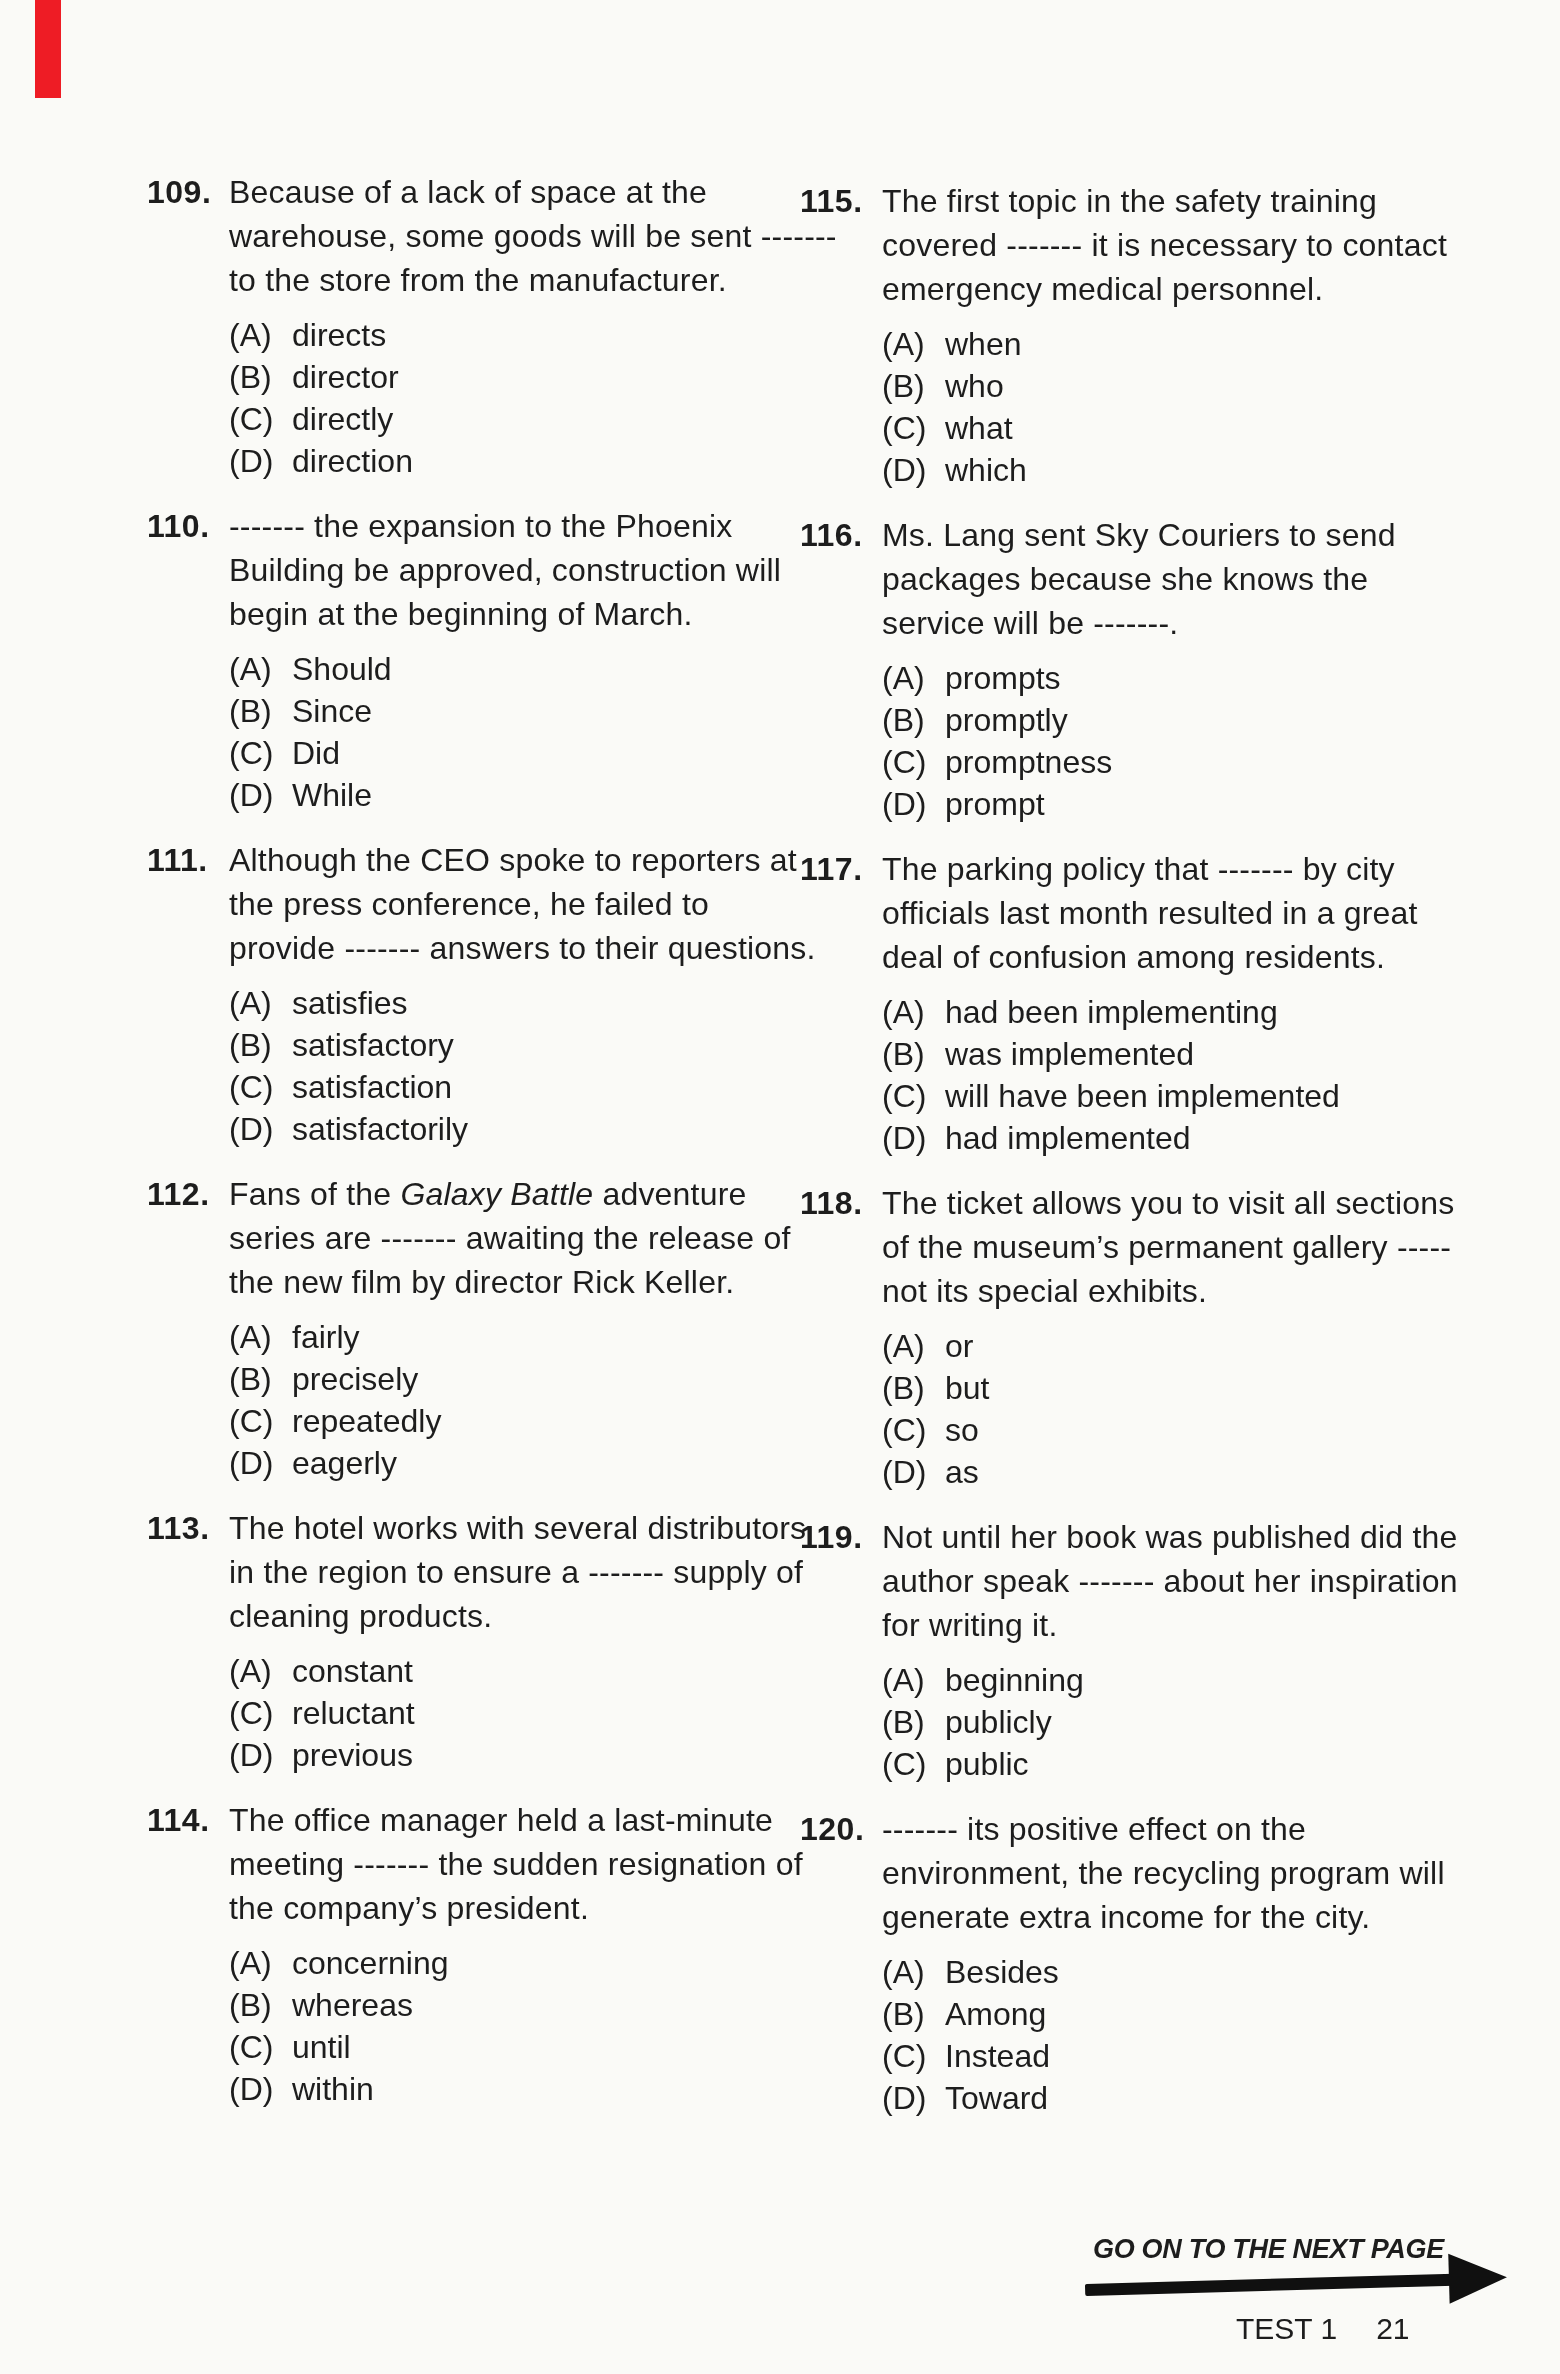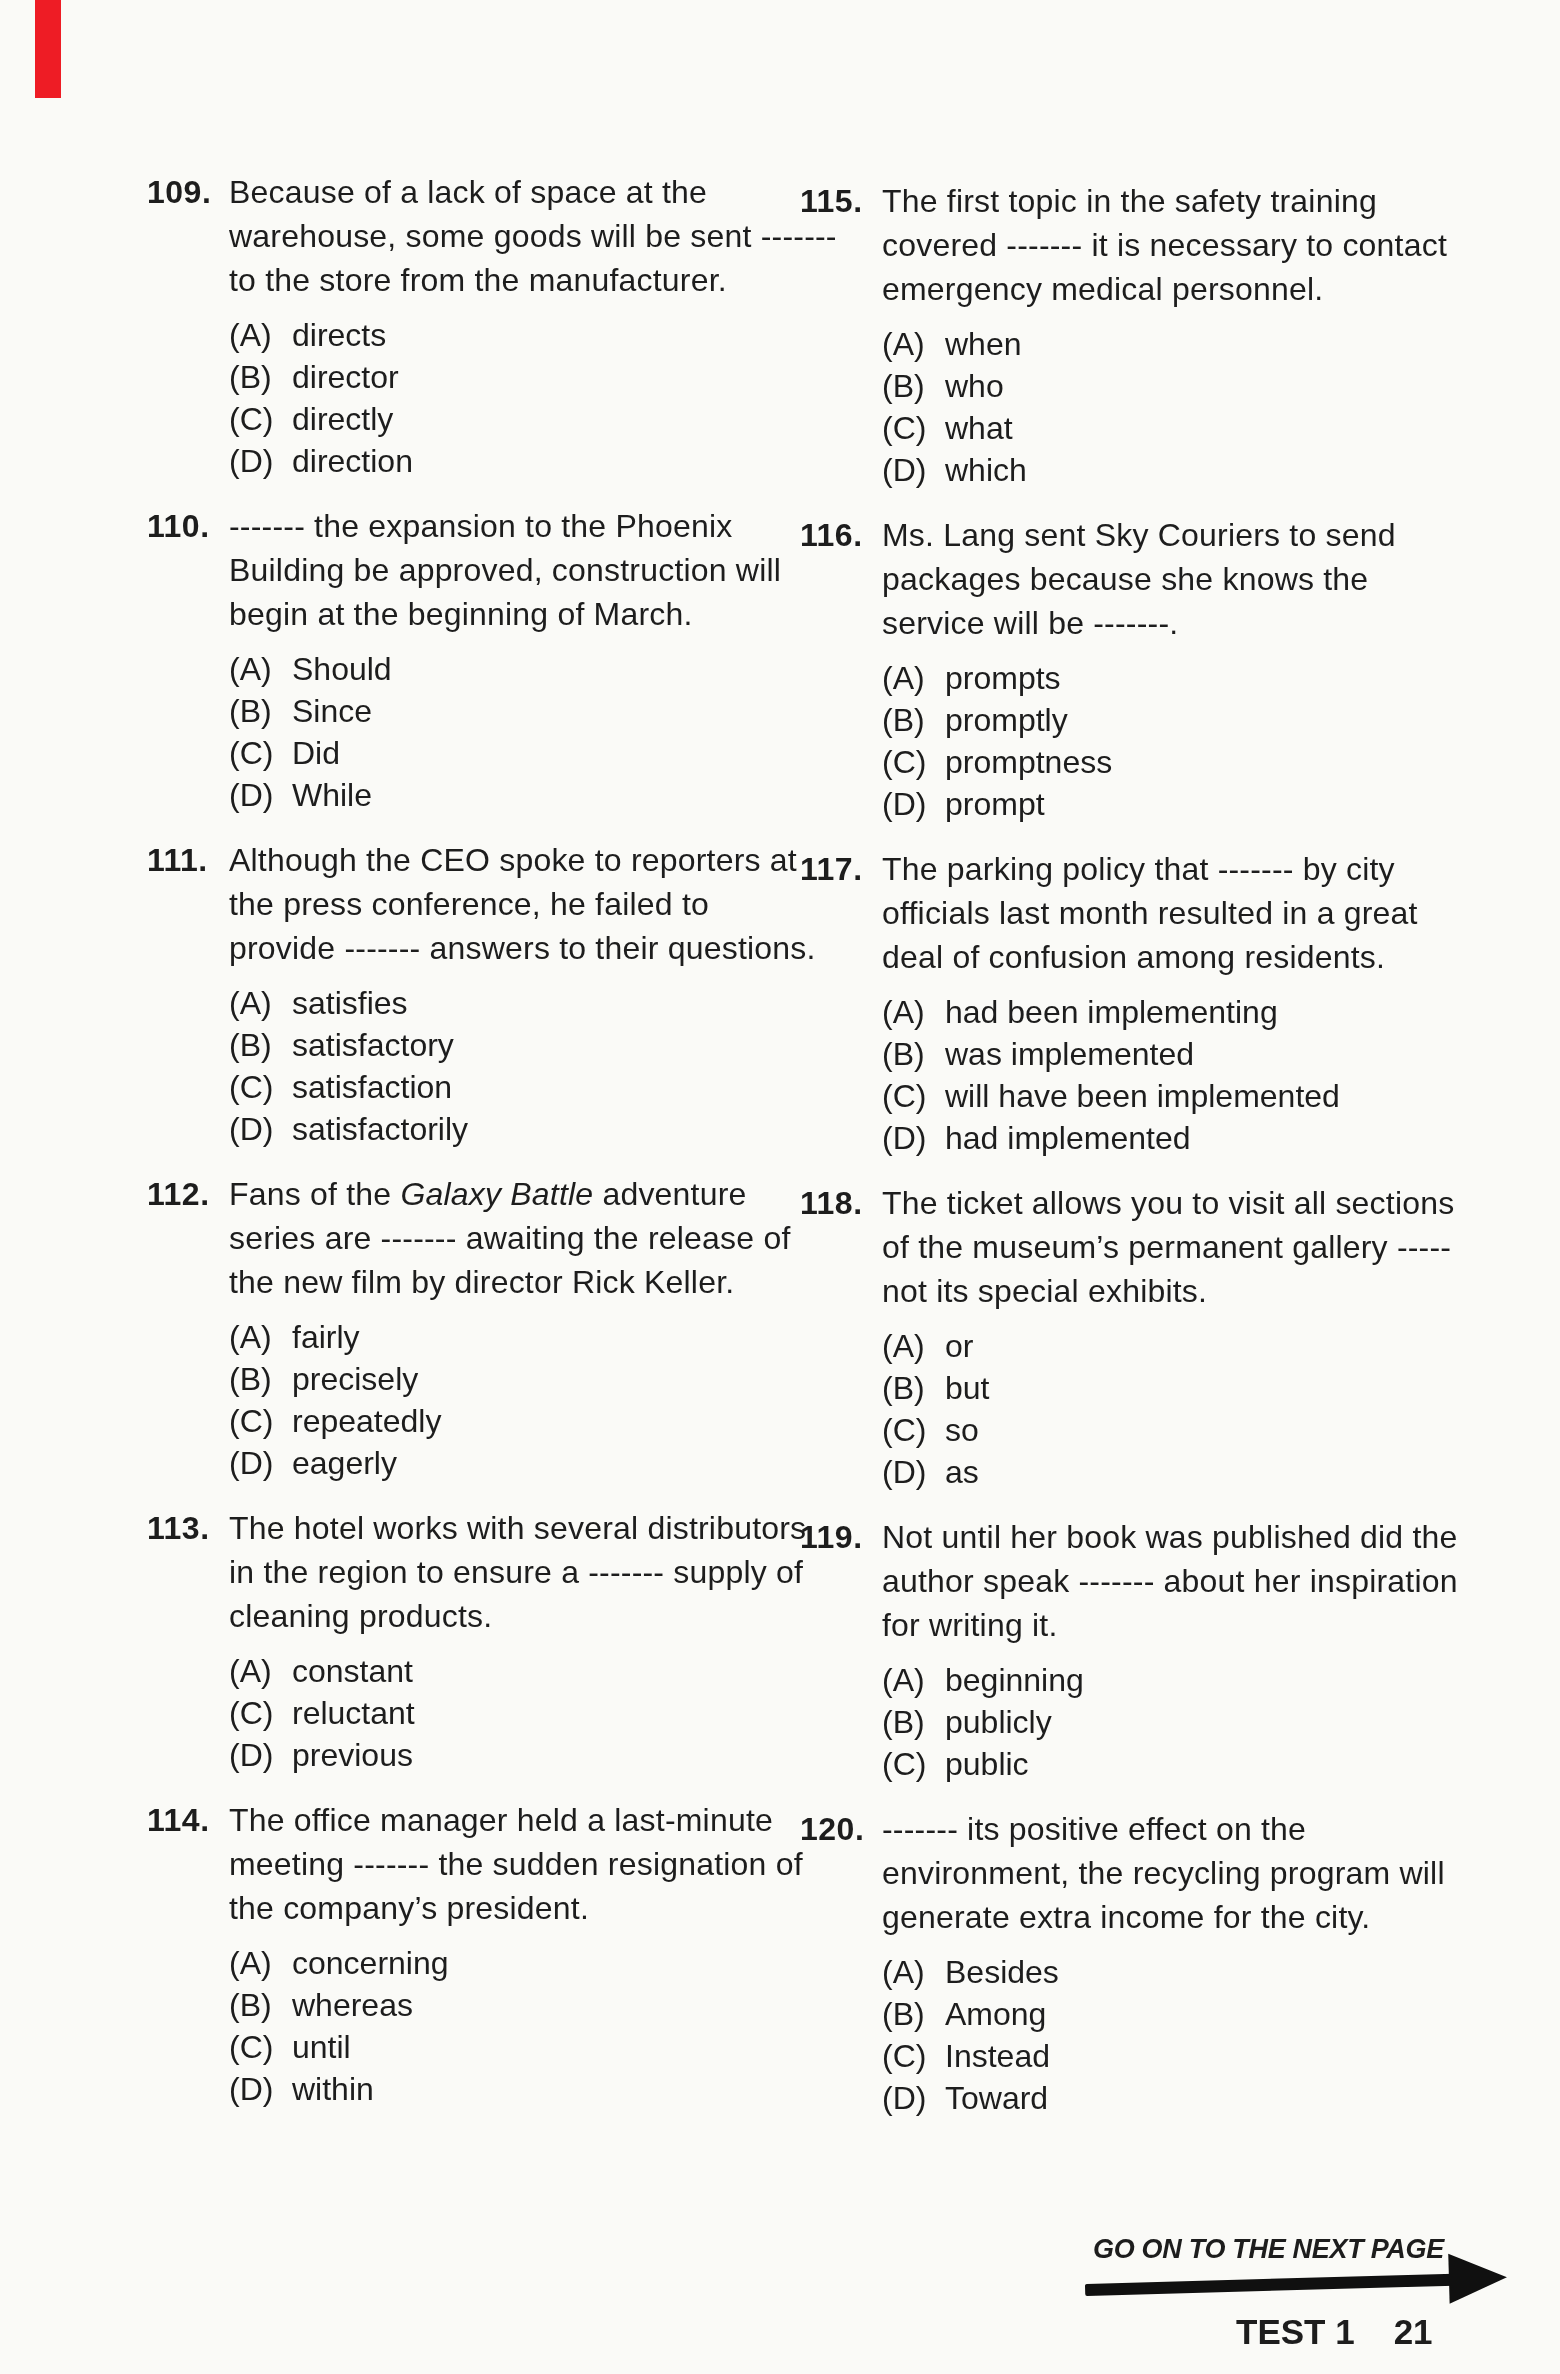--- a/index.html
+++ b/index.html
@@ -29,21 +29,21 @@
     white-space:nowrap;
   }
   .arrow{position:absolute;left:1085px;top:2258px;width:427px;height:50px;transform:rotate(-1.6deg);}
   .arrow-bar{position:absolute;left:0;top:19.5px;width:371px;height:12px;background:#101010;border-radius:1.9px;}
   .arrow-head{
     position:absolute;left:364px;top:0;width:0;height:0;
     border-left:58px solid #101010;
     border-top:25px solid transparent;
     border-bottom:25px solid transparent;
   }
-  .test-line{position:absolute;left:1236px;top:2312px;font-weight:700;font-size:35px;white-space:nowrap;}
+  .test-line{position:absolute;left:1236px;top:2312px;font-weight:400;font-size:30px;white-space:nowrap;}
   .test-line .pageno{margin-left:39px;}
 </style>
 </head>
 <body>
 
 <div class="edge-tab" style="background: rgb(238, 28, 37);"></div>
 
 <div class="col col-left">
     <div class="q">
       <span class="qnum">109.</span>

